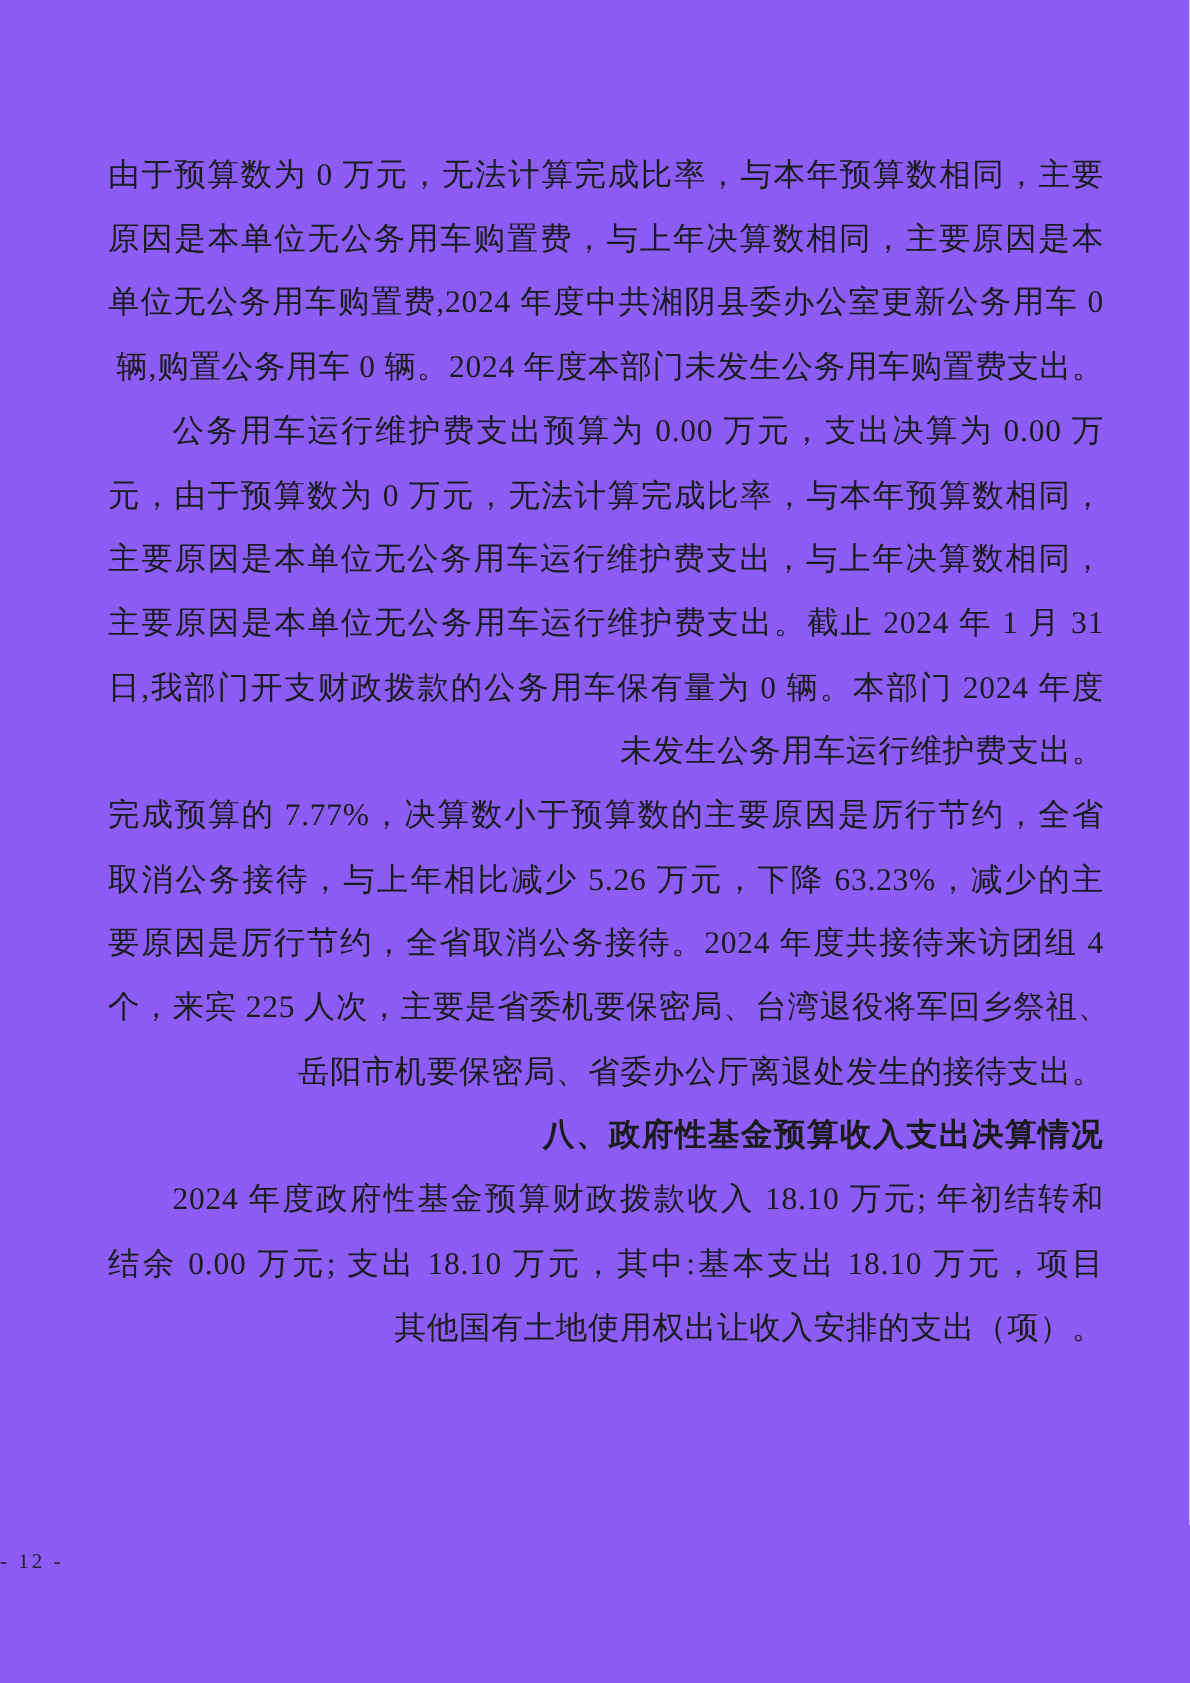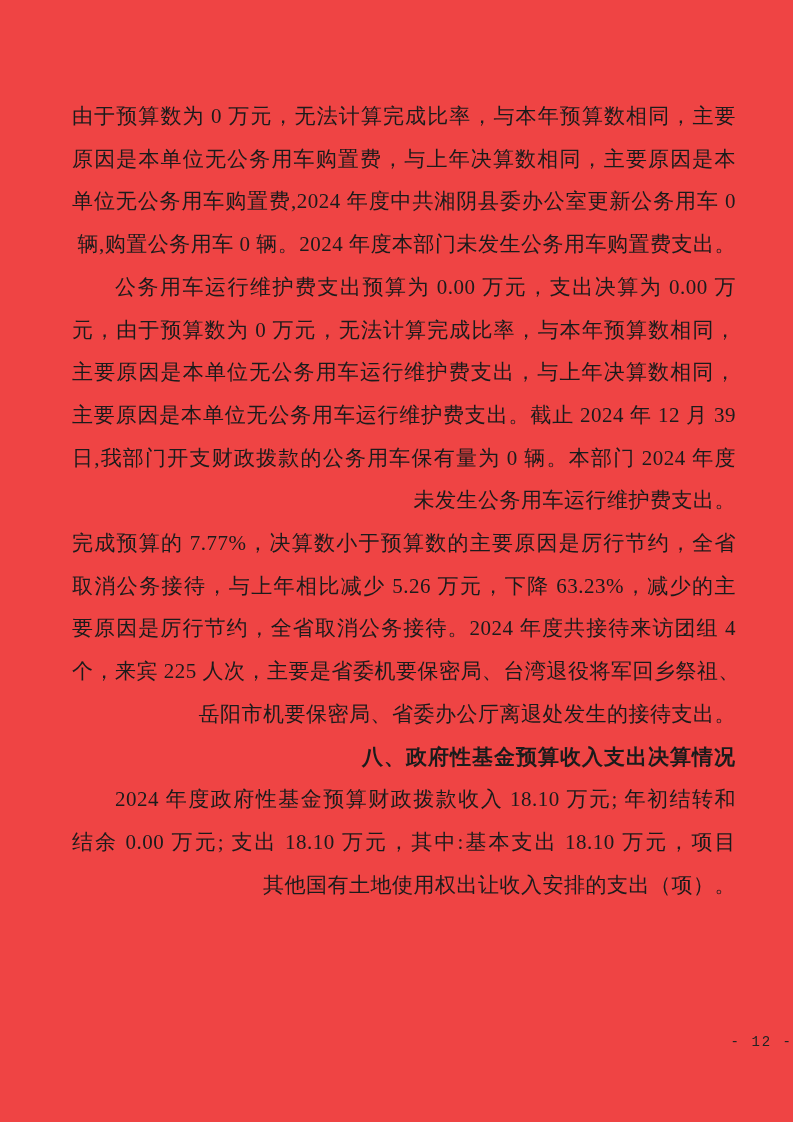--- a/index.html
+++ b/index.html
@@ -7,21 +7,21 @@
   html, body {
     background: #ffffff;
     font-family: "Liberation Serif", serif;
   }
 
   .page {
     position: relative;
     width: 793px;
     height: 1122px;
     margin: 0 auto;
-    background: #ef4444;
+    background: #8b5cf6;
     color: #1b1b1b;
     overflow: hidden;
   }
 
   .content {
     position: absolute;
     top: 95px;
     left: 72px;
     width: 664px;
   }
@@ -54,46 +54,45 @@
     font-family: "Liberation Sans", sans-serif;
     font-weight: 700;
     letter-spacing: 1px;
   }
 
   .footer {
     position: absolute;
     top: 1033px;
     left: 0;
     width: 100%;
-    text-align: right;
+    text-align: left;
     font-size: 14px;
     line-height: 18px;
     letter-spacing: 2px;
     color: #222222;
-    font-family: Liberation Mono, monospace;
   }
 </style>
 </head>
 <body>
 
 <div class="page">
   <div class="content">
 
     <p class="para">
       <span class="line">由于预算数为 0 万元，无法计算完成比率，与本年预算数相同，主要</span>
       <span class="line">原因是本单位无公务用车购置费，与上年决算数相同，主要原因是本</span>
       <span class="line">单位无公务用车购置费,2024 年度中共湘阴县委办公室更新公务用车 0</span>
       <span class="line last">辆,购置公务用车 0 辆。2024 年度本部门未发生公务用车购置费支出。</span>
     </p>
 
     <p class="para">
       <span class="line indent">公务用车运行维护费支出预算为 0.00 万元，支出决算为 0.00 万</span>
       <span class="line">元，由于预算数为 0 万元，无法计算完成比率，与本年预算数相同，</span>
       <span class="line">主要原因是本单位无公务用车运行维护费支出，与上年决算数相同，</span>
-      <span class="line">主要原因是本单位无公务用车运行维护费支出。截止 2024 年 12 月 39</span>
+      <span class="line">主要原因是本单位无公务用车运行维护费支出。截止 2024 年 1 月 31</span>
       <span class="line">日,我部门开支财政拨款的公务用车保有量为 0 辆。本部门 2024 年度</span>
       <span class="line last">未发生公务用车运行维护费支出。</span>
     </p>
 
     <p class="para">
       <span class="line">完成预算的 7.77%，决算数小于预算数的主要原因是厉行节约，全省</span>
       <span class="line">取消公务接待，与上年相比减少 5.26 万元，下降 63.23%，减少的主</span>
       <span class="line">要原因是厉行节约，全省取消公务接待。2024 年度共接待来访团组 4</span>
       <span class="line">个，来宾 225 人次，主要是省委机要保密局、台湾退役将军回乡祭祖、</span>
       <span class="line last">岳阳市机要保密局、省委办公厅离退处发生的接待支出。</span>

